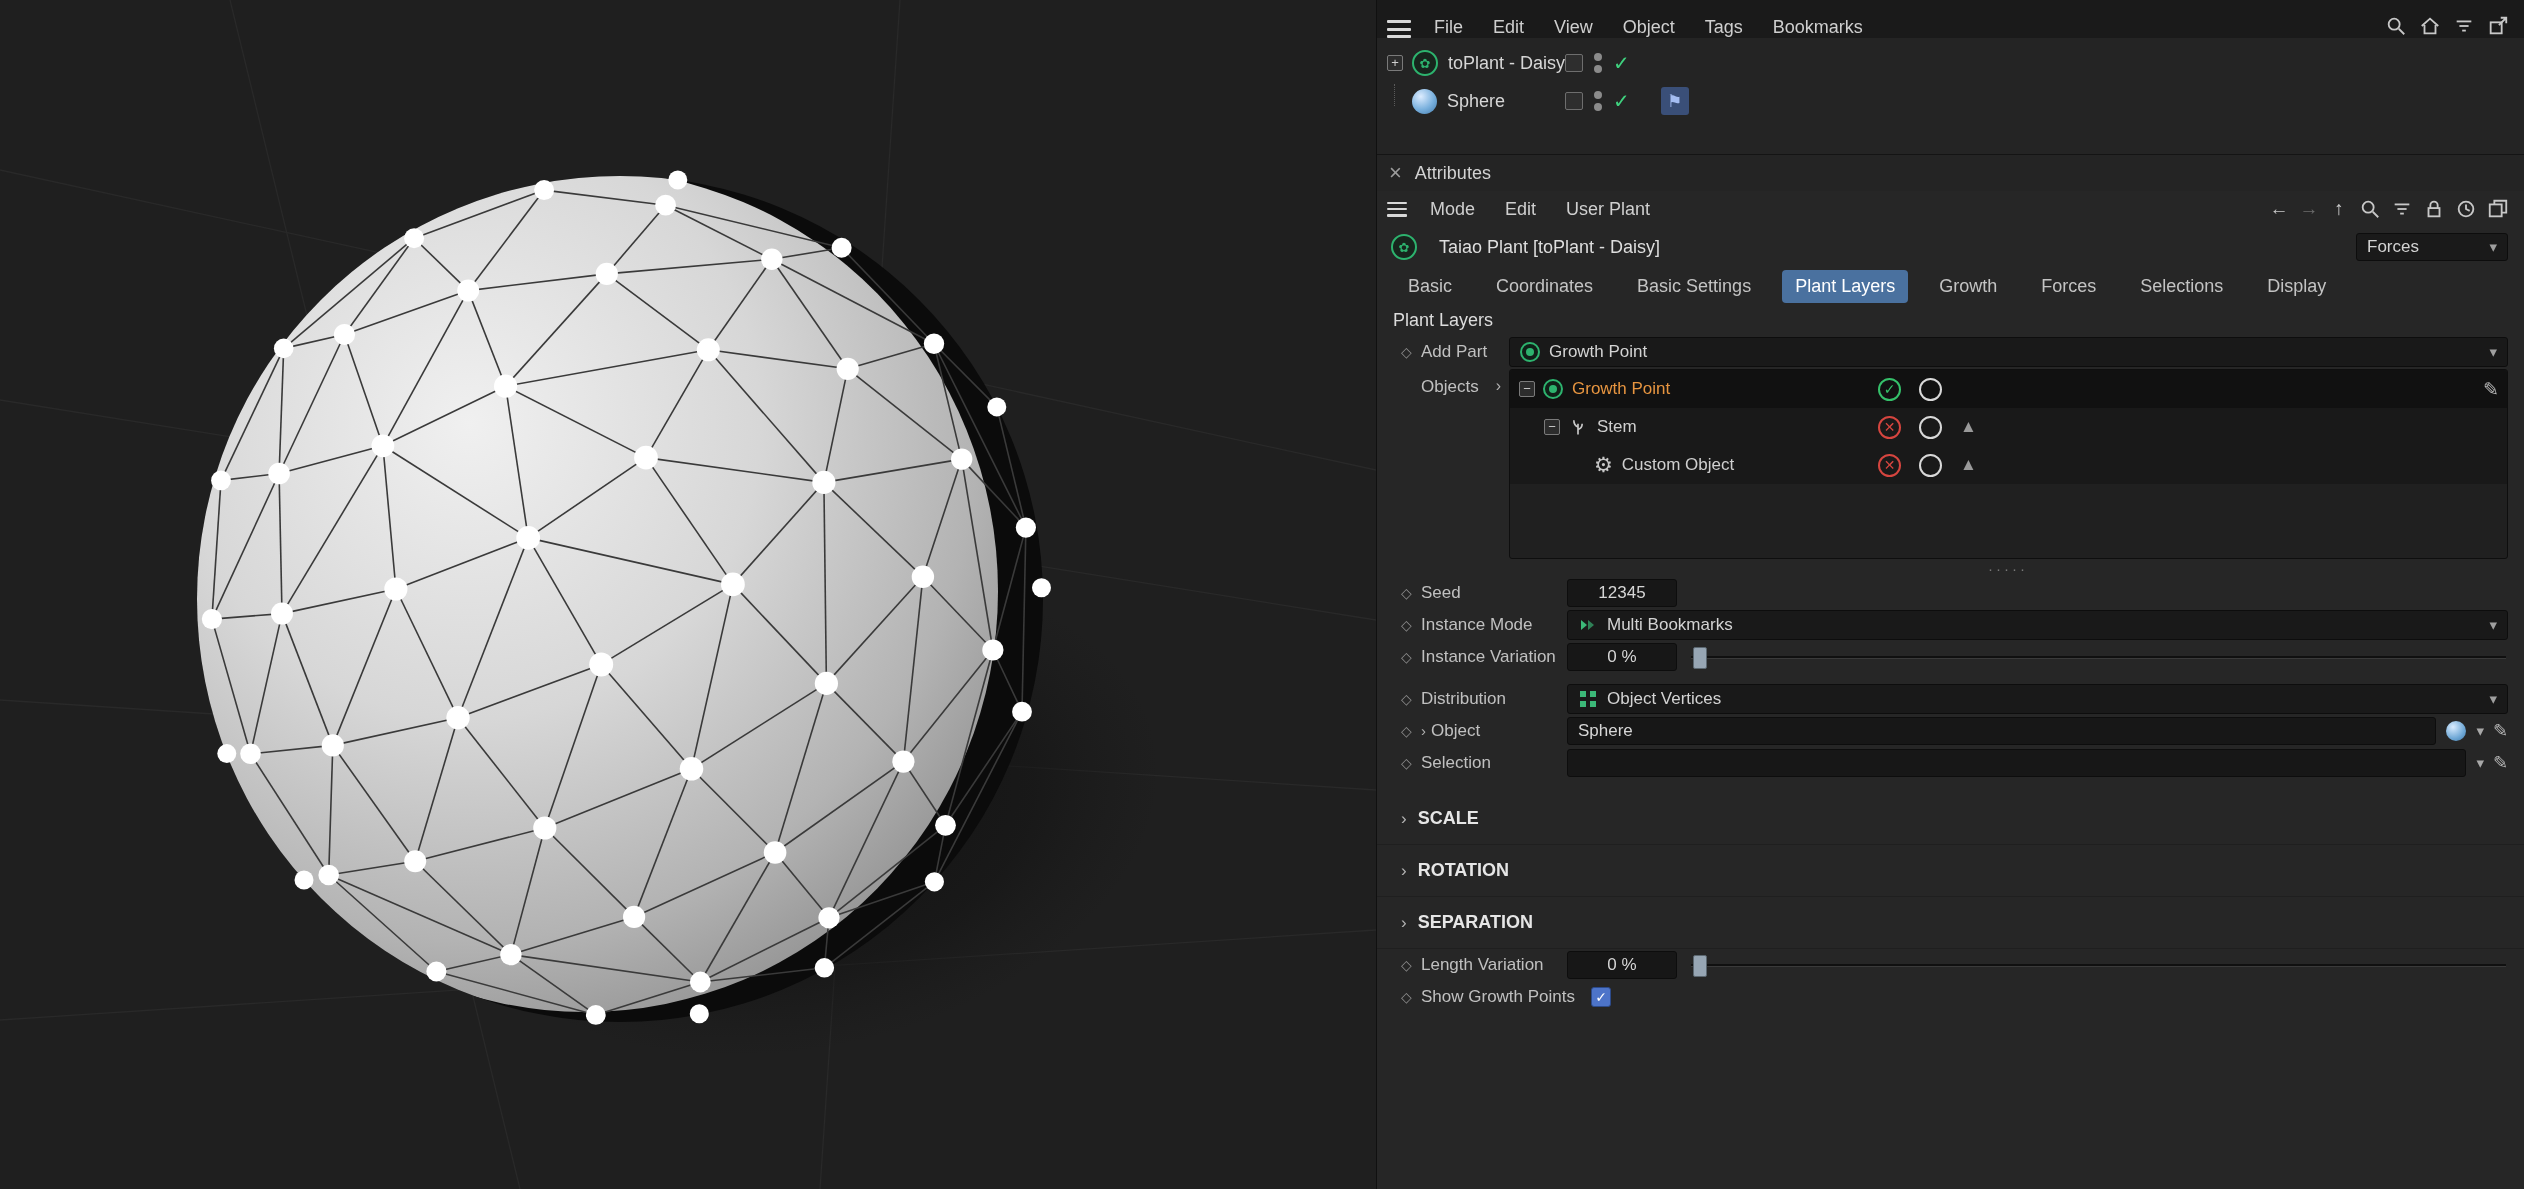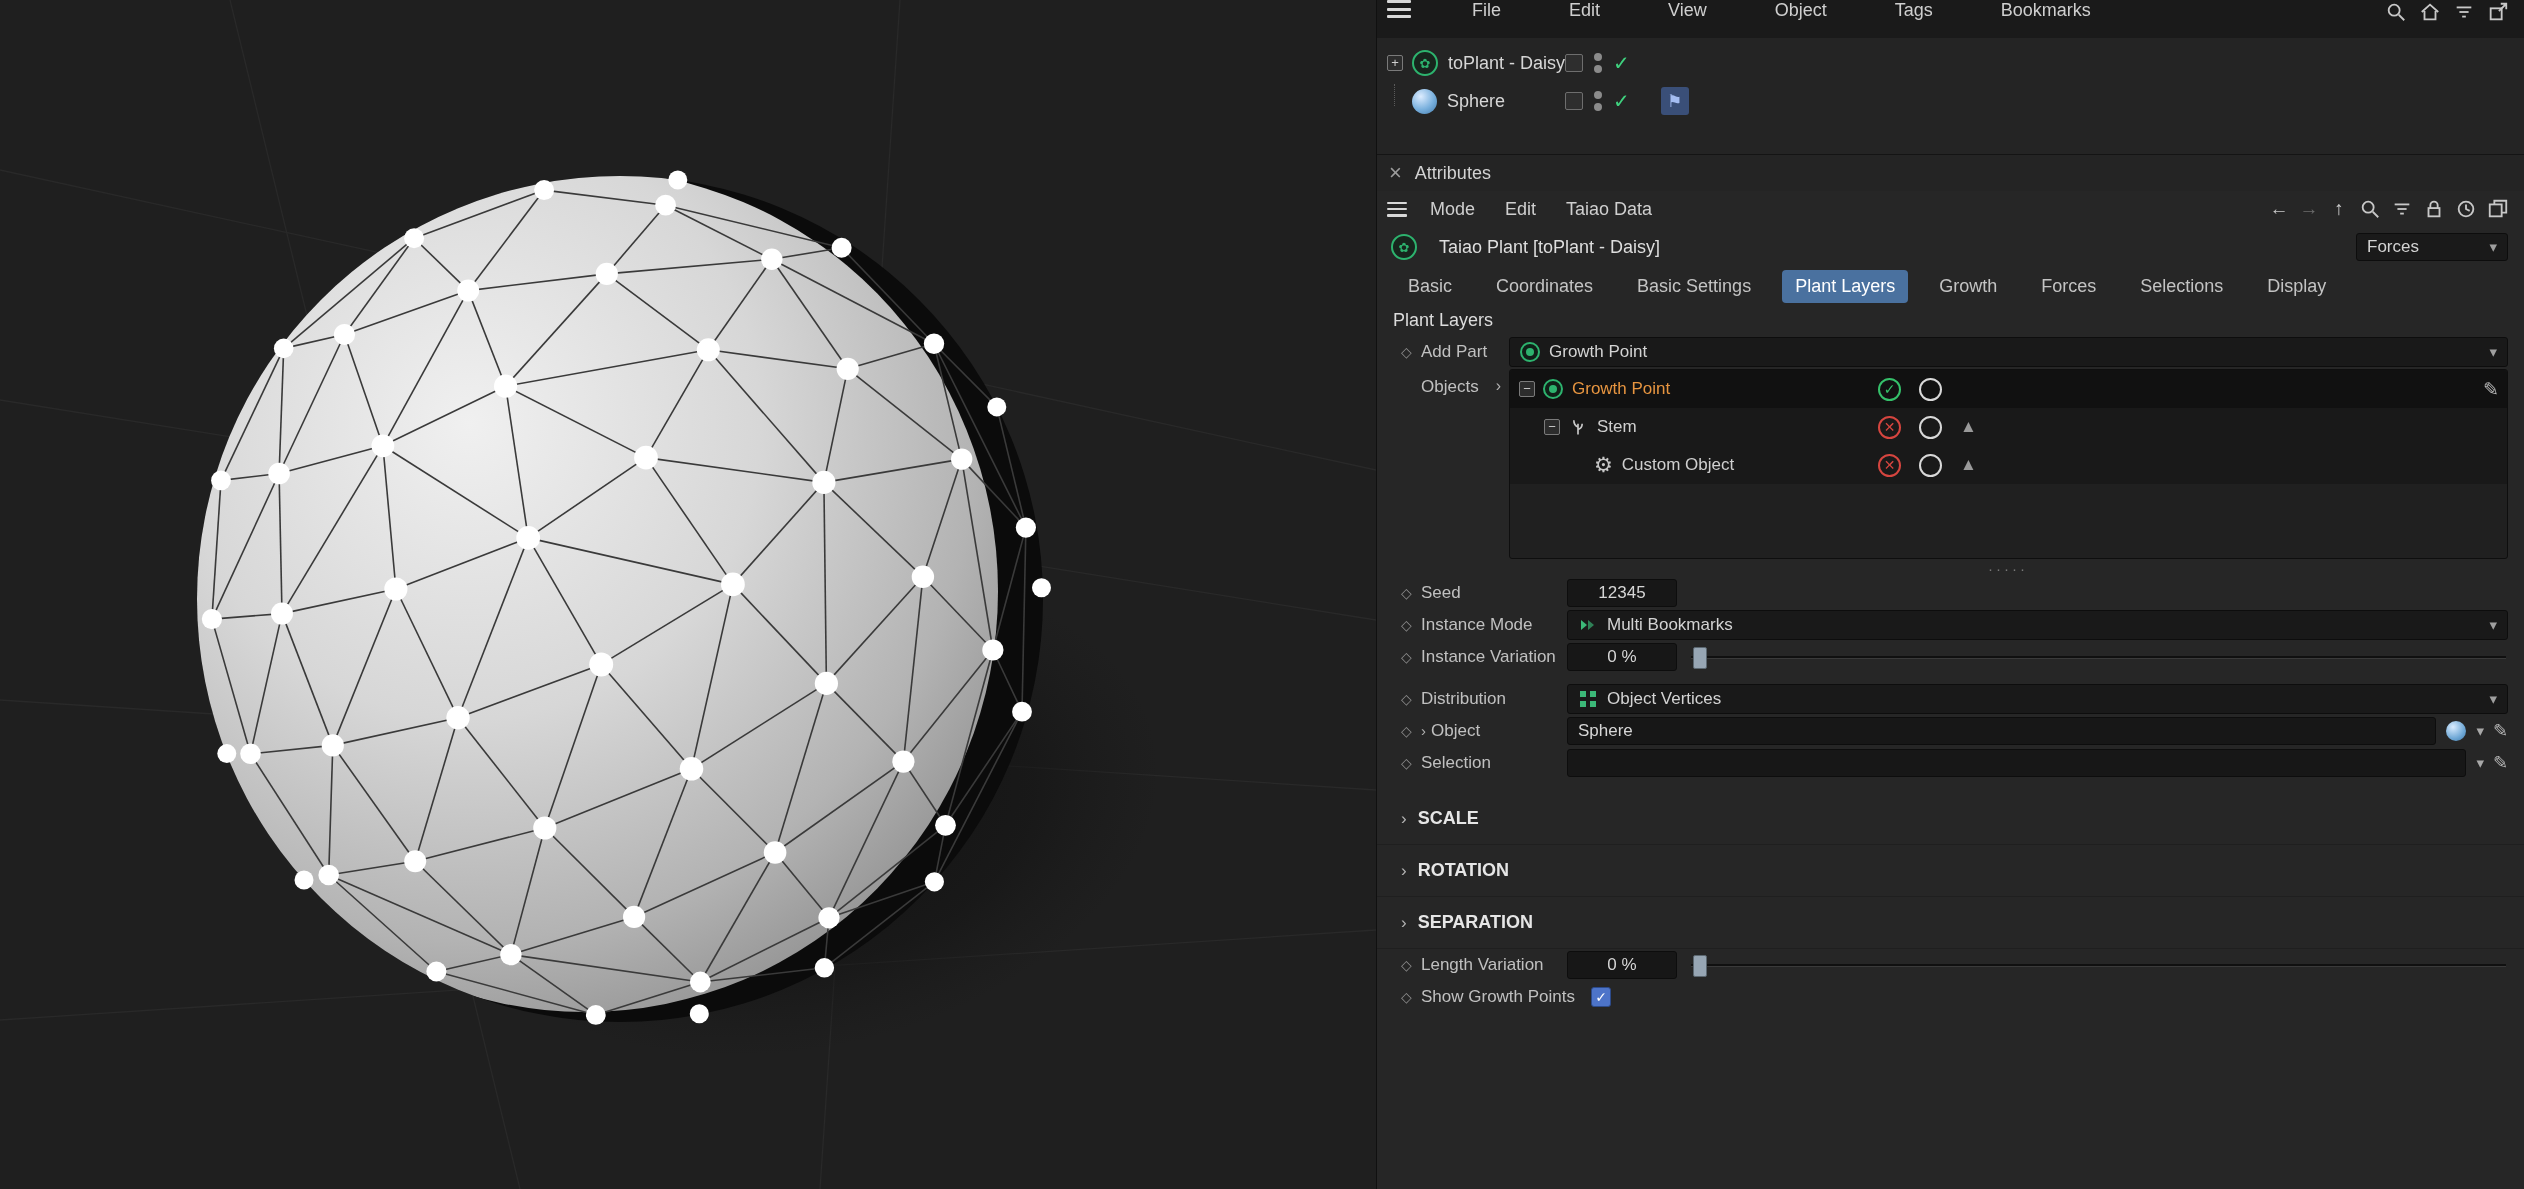--- a/index.html
+++ b/index.html
@@ -9,21 +9,21 @@
   .app{position:relative;width:2524px;height:1189px;display:flex;}
 
   
   .viewport{width:1376px;height:1189px;background:#1f1f1f;position:relative;flex:0 0 1376px;}
   .viewport svg{display:block;}
 
   
   .panel{width:1148px;height:1189px;background:#262626;display:flex;flex-direction:column;border-left:1px solid #101010;box-sizing:border-box;}
 
   
-  .menubar{height:38px;background:#1a1a1a;display:flex;align-items:flex-start;padding:0 14px 0 10px;flex:0 0 38px;gap:38px;}
+  .menubar{height:38px;background:#1a1a1a;display:flex;align-items:flex-end;padding:0 14px 0 10px;flex:0 0 38px;}
   .hamburger{width:24px;height:18px;display:flex;flex-direction:column;justify-content:space-between;margin-right:8px;cursor:pointer;}
   .hamburger i{display:block;height:3px;background:#d8d8d8;border-radius:1px;}
   .hamburger.small{width:20px;height:15px;}
   .hamburger.small i{height:2.5px;}
   .menu-item{padding:0 15px;font-size:18px;color:#cfcfcf;cursor:default;}
   .mb-icons{margin-left:auto;display:flex;gap:10px;align-items:center;}
   .icon-svg{width:24px;height:24px;display:inline-flex;align-items:center;justify-content:center;}
   .icon-svg svg{width:22px;height:22px;}
 
   
@@ -434,21 +434,21 @@
     </div>
 
     <div class="modebar">
       <div class="hamburger small">
           <i></i>
           <i></i>
           <i></i>
         </div>
       <span class="menu-item">Mode</span>
       <span class="menu-item">Edit</span>
-      <span class="menu-item">Taiao Data</span>
+      <span class="menu-item">User Plant</span>
       <div class="mode-icons">
         <span class="arrow-glyph">←</span>
         <span class="arrow-glyph dim">→</span>
         <span class="arrow-glyph">↑</span>
         <span class="icon-svg">
           <svg viewBox="0 0 24 24">
               <circle cx="10" cy="10" r="6" fill="none" stroke="#c8c8c8" stroke-width="2"></circle>
               <line x1="15" y1="15" x2="21" y2="21" stroke="#c8c8c8" stroke-width="2"></line>
             </svg>
         </span>

